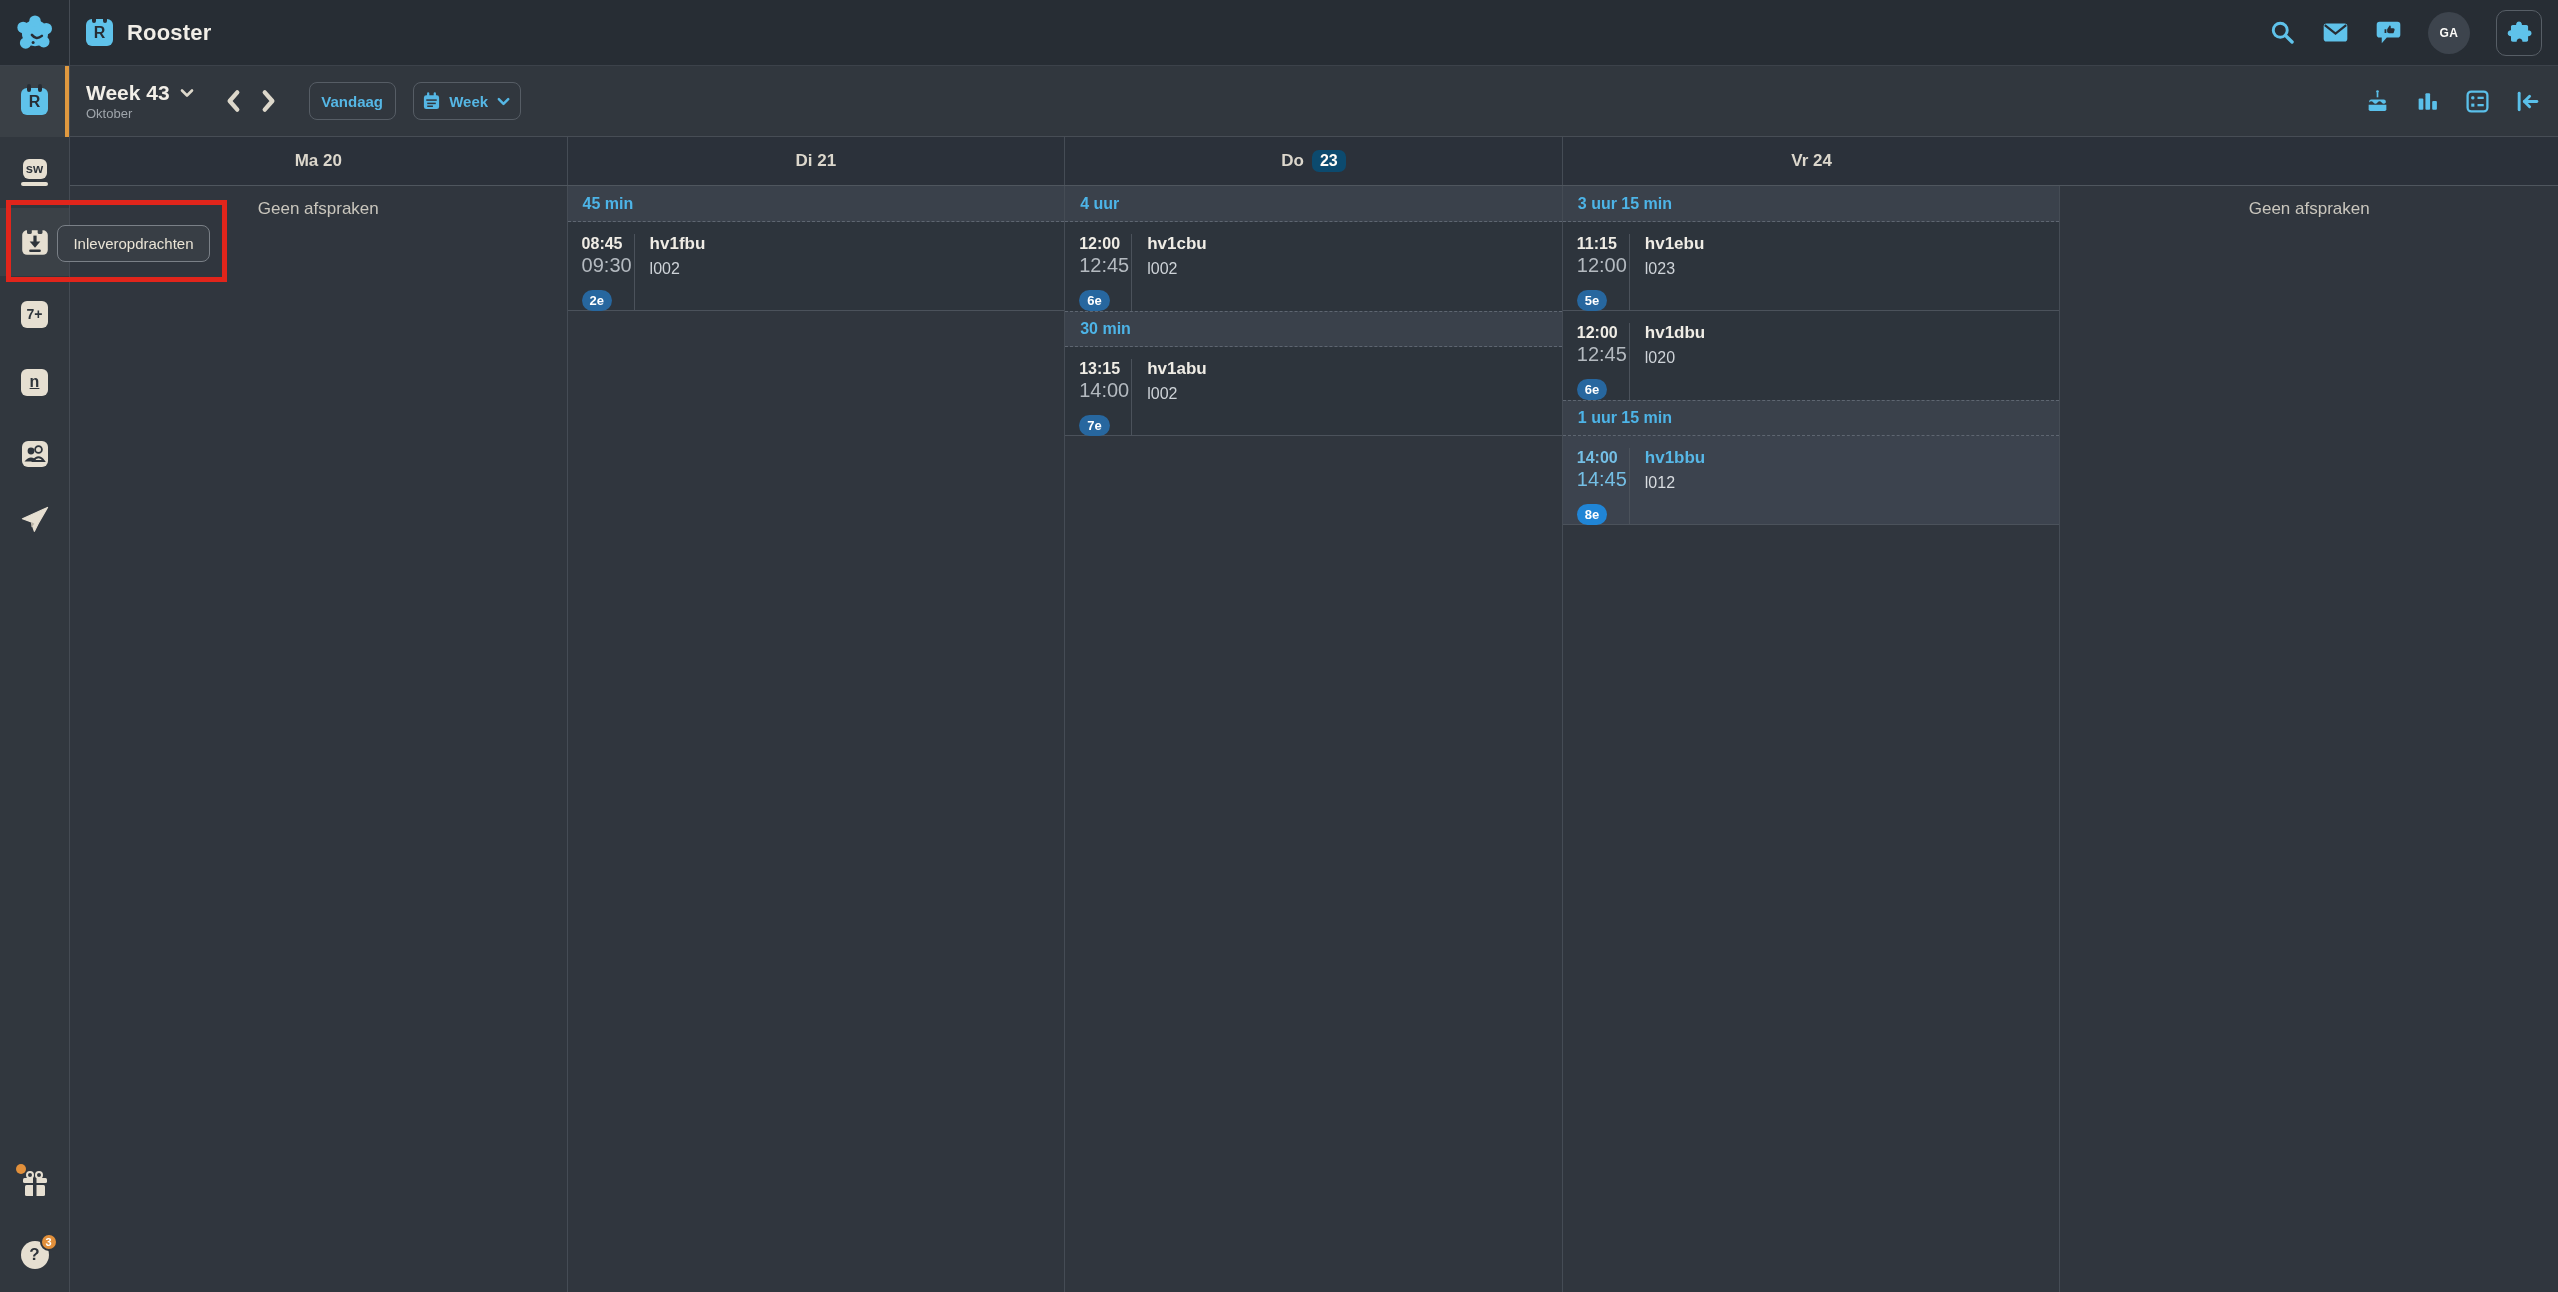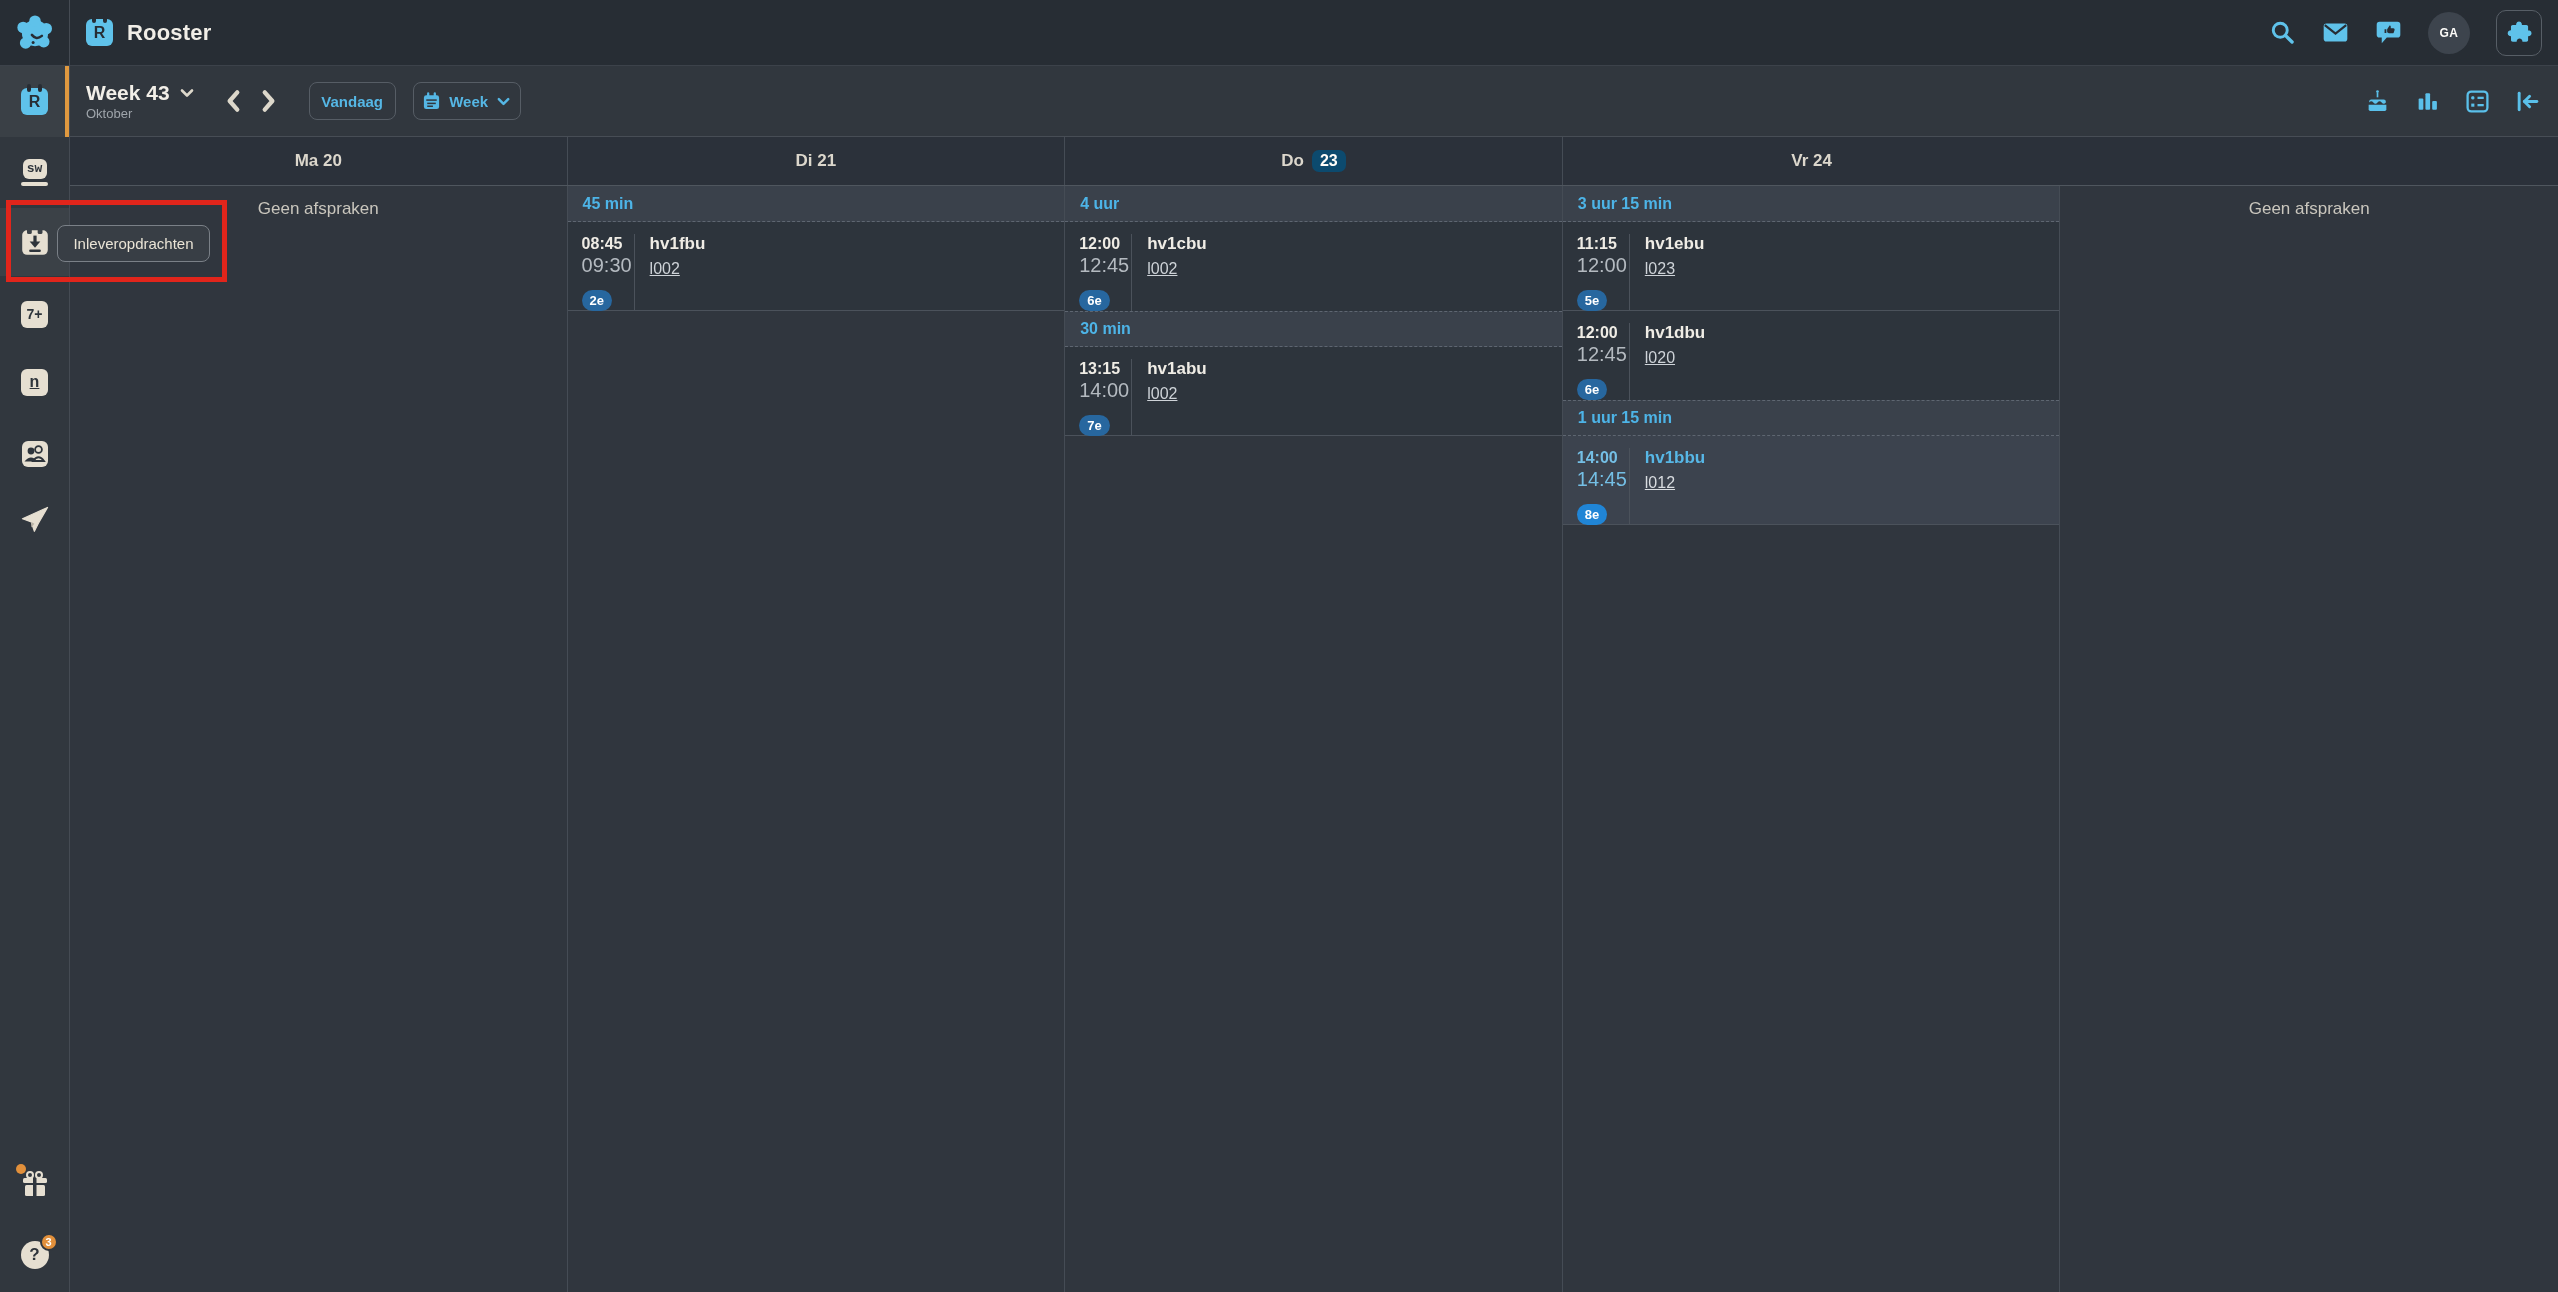--- a/index.html
+++ b/index.html
@@ -46,21 +46,21 @@
     position:absolute; left:0; width:69px; display:flex; align-items:center; justify-content:center;
     cursor:pointer;
   }
   .sb-item.active-row { background:#3a4046; }
   .active-bar { position:absolute; right:0; top:0; width:4px; height:100%; background:#e0993f; }
   .sb-hover { background:#3b4147; }
   .chip {
     background:#e6dfd1; color:#2e343b; font-weight:bold; border-radius:6px;
     display:flex; align-items:center; justify-content:center;
   }
-  .chip-sw { width:24px; height:20px; font-size:13px;font-family:Liberation Mono, monospace; }
+  .chip-sw { width:24px; height:20px; font-size:13px; }
   .sw-wrap { display:flex; flex-direction:column; align-items:center; gap:3px; }
   .sw-bar { width:27px; height:4px; border-radius:2px; background:#e6dfd1; }
   .chip-cijfers { width:27px; height:27px; font-size:14px; }
   .chip-n { width:27px; height:27px; font-size:16px; }
   .chip-n u { text-decoration:underline; }
   .q-circle {
     width:28px; height:28px; border-radius:50%; background:#e6dfd1; color:#2e343b;
     font-weight:bold; font-size:17px; display:flex; align-items:center; justify-content:center; position:relative;
   }
   .q-badge {
@@ -130,21 +130,21 @@
   .ev-start { font-size:16px; font-weight:bold; color:#efece5; line-height:20px; }
   .ev-end { font-size:20px; color:#b4bac0; line-height:20px; margin-top:1px; }
   .ev-badge {
     display:inline-block; margin-top:15px; background:#27679f; color:#fff;
     font-size:13px; font-weight:bold; border-radius:11px; padding:3px 8px; min-width:30px; text-align:center;
   }
   .cal-event.selected .ev-start, .cal-event.selected .ev-end { color:#74bfe5; }
   .cal-event.selected .ev-badge { background:#2085d6; }
   .ev-main { border-left:1px solid #4b525b; padding-left:15px; min-height:66px; }
   .ev-course { font-size:17px; font-weight:bold; color:#efece5; line-height:20px; }
-  .ev-room { font-size:16px; color:#ced3d8; margin-top:6px;text-decoration:underline; }
+  .ev-room { font-size:16px; color:#ced3d8; margin-top:6px; }
   .cal-event.selected .ev-course { color:#57b7e6; }
   .cal-event.selected .ev-room { color:#d8dce0; }
 
   
   #tooltip {
     position:absolute; left:57px; top:225px; width:153px; height:37px; z-index:20;
     background:#383e45; border:1px solid #7a8087; border-radius:8px;
     display:flex; align-items:center; justify-content:center;
     font-size:15px; color:#eae4d6;
   }

